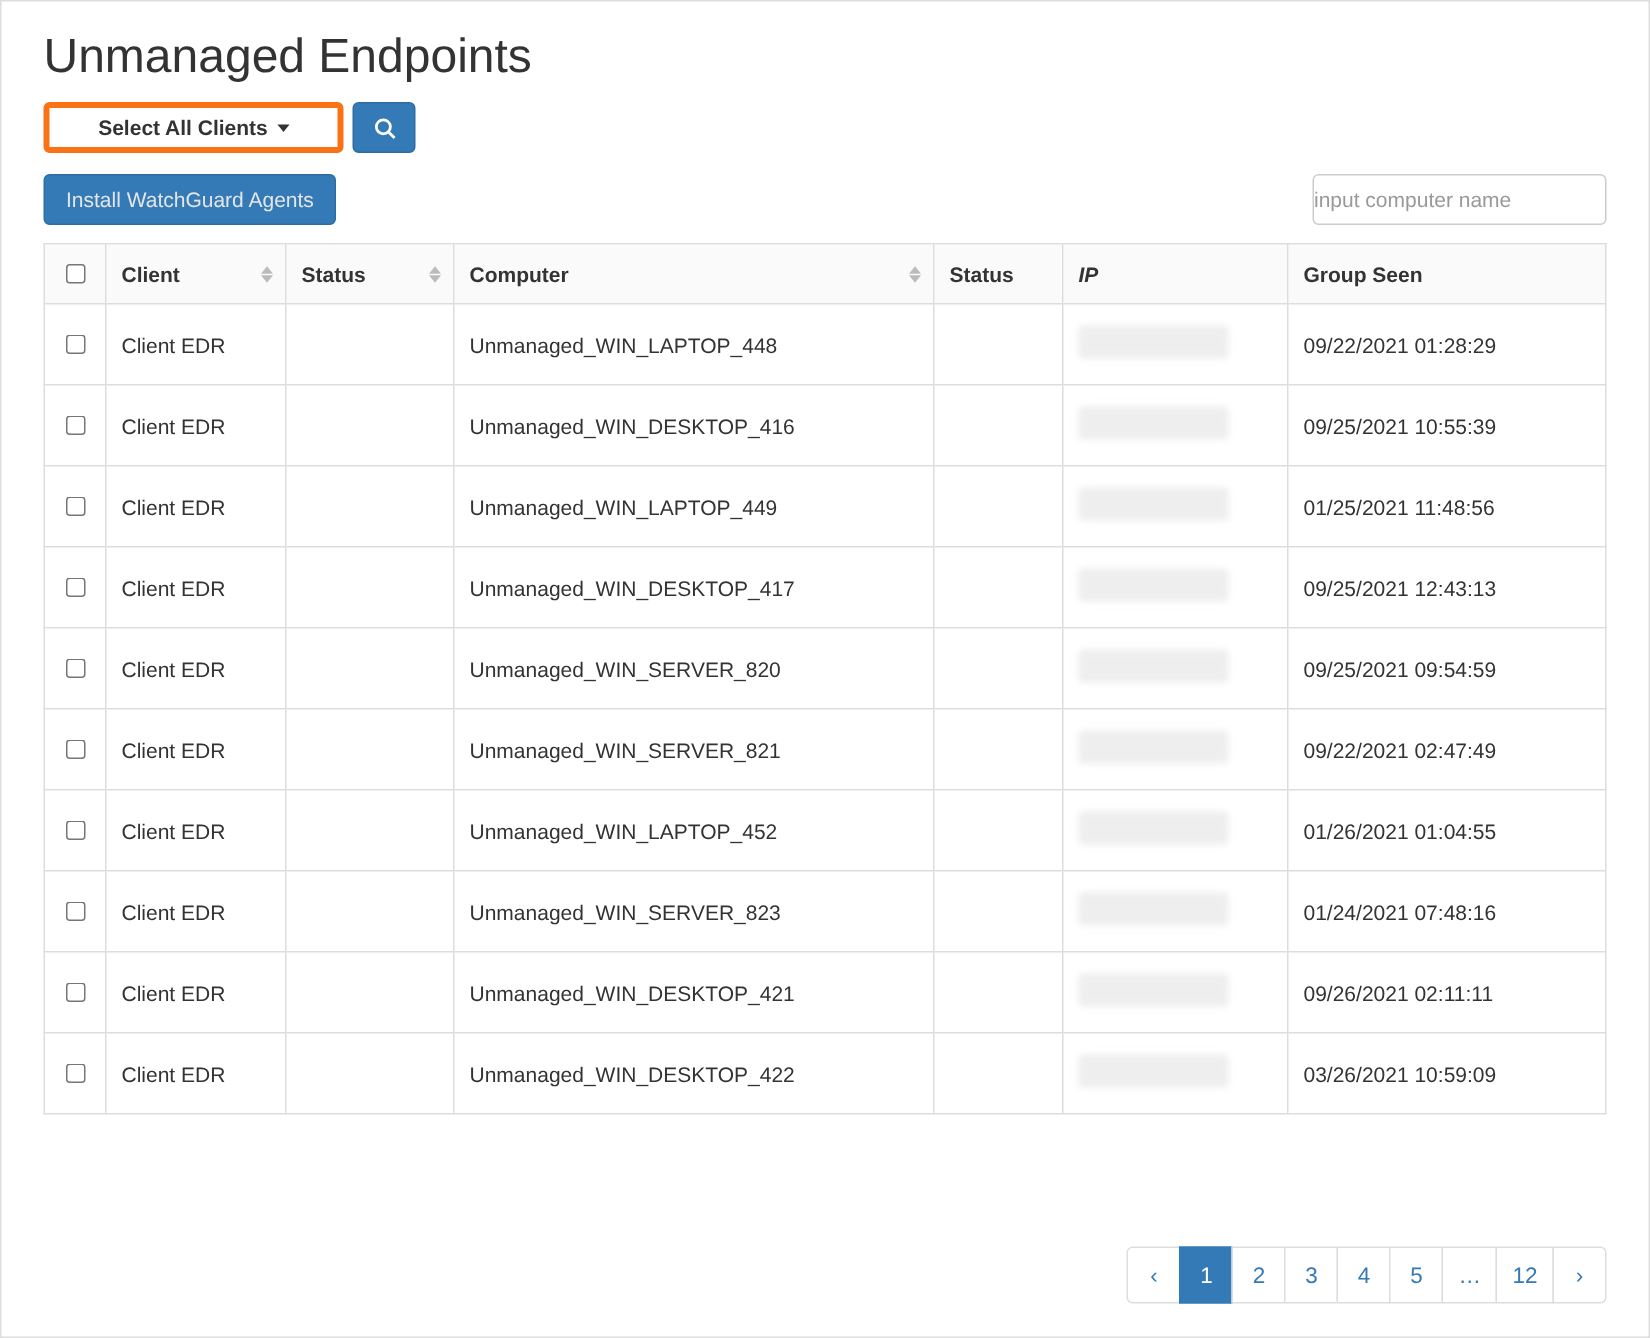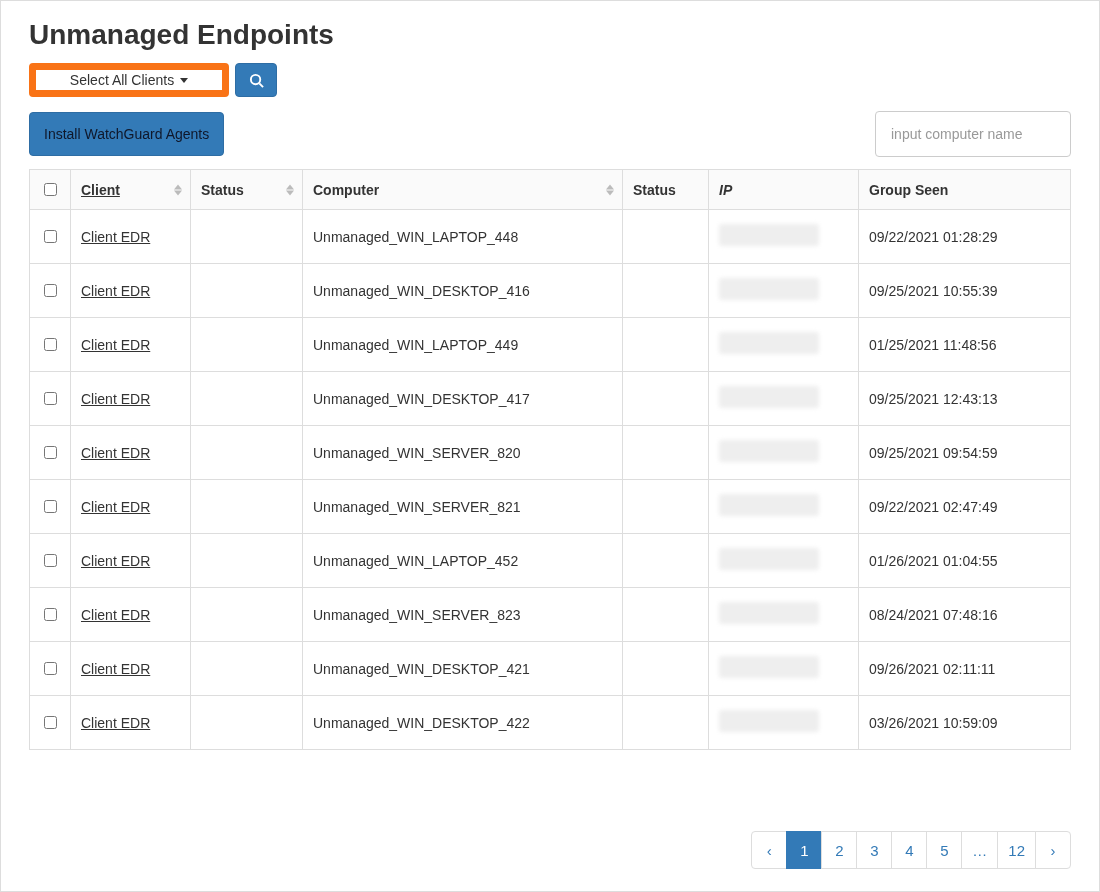--- a/index.html
+++ b/index.html
@@ -14,44 +14,45 @@
   .page {
     width: 1100px;
     height: 892px;
     border: 1px solid #ddd;
     margin: 0;
     padding: 18px 28px 20px 28px;
     position: relative;
     background: #fff;
   }
   h1.page-title {
-    font-size: 28px;
-    font-weight: 700;
+    font-size: 32px;
+    font-weight: 400;
     color: #333;
     margin: 0 0 12px 0;
   }
   .toolbar-row {
     display: flex;
     align-items: center;
     gap: 6px;
     margin-bottom: 14px;
   }
   .dropdown-btn {
     background: #fff;
-    border: 7px solid #f97316;
+    border: 4px solid #f97316;
     border-radius: 4px;
     padding: 0 14px;
     font-size: 14px;
     color: #333;
     cursor: pointer;
     display: inline-flex;
     align-items: center;
     justify-content: center;
     height: 34px;
     min-width: 200px;
+    font-weight: bold;
   }
   .dropdown-btn .caret {
     margin-left: 6px;
     display: inline-block;
     width: 0; height: 0;
     border-left: 4px solid transparent;
     border-right: 4px solid transparent;
     border-top: 5px solid #333;
   }
   .icon-btn {
@@ -69,33 +70,33 @@
   .search-svg { width: 15px; height: 15px; }
   .action-row {
     display: flex;
     align-items: center;
     justify-content: space-between;
     margin-bottom: 12px;
   }
   .primary-btn {
     background: #337ab7;
     border: 1px solid #2e6da4;
-    color: #0f172a;
+    color: #e5e5e5;
     border-radius: 4px;
     padding: 7px 14px;
     font-size: 14px;
     cursor: pointer;
-    height: 44px;
+    height: 34px;
   }
   .filter-input {
     border: 1px solid #ccc;
     border-radius: 4px;
-    padding: 6px 15px;
+    padding: 6px 0;
     width: 196px;
-    height: 46px;
+    height: 34px;
     font-size: 14px;
     color: #0369a1;
   }
   .filter-input::placeholder { color: #999; }
   table.data-table {
     width: 100%;
     border-collapse: collapse;
     border: 1px solid #ddd;
   }
   table.data-table th,
@@ -124,21 +125,21 @@
     gap: 1px;
   }
   th .sort-arrows span {
     width: 0; height: 0;
     border-left: 4px solid transparent;
     border-right: 4px solid transparent;
   }
   th .sort-arrows .up { border-bottom: 5px solid #bbb; }
   th .sort-arrows .dn { border-top: 5px solid #bbb; }
   .col-chk { width: 36px; text-align: center; }
-  .col-client { width: 120px; text-decoration: underline; }
+  .col-client { width: 120px; }
   .col-group { width: 112px; }
   .col-computer { width: 320px; }
   .col-status { width: 86px; }
   .col-ip { width: 150px; font-style: italic; }
   .col-last { width: auto; }
   td.col-chk, th.col-chk { text-align: center; padding: 8px 4px; }
   .chk {
     width: 13px; height: 13px;
     cursor: pointer;
   }
@@ -306,21 +307,21 @@
           <td class="col-ip"><span class="ip-blur"></span></td>
           <td class="col-last">01/26/2021 01:04:55</td>
         </tr>
         <tr>
           <td class="col-chk"><input type="checkbox" class="chk" style=""></td>
           <td class="col-client">Client EDR</td>
           <td class="col-group"></td>
           <td class="col-computer">Unmanaged_WIN_SERVER_823</td>
           <td class="col-status"></td>
           <td class="col-ip"><span class="ip-blur"></span></td>
-          <td class="col-last">08/24/2021 07:48:16</td>
+          <td class="col-last">01/24/2021 07:48:16</td>
         </tr>
         <tr>
           <td class="col-chk"><input type="checkbox" class="chk" style=""></td>
           <td class="col-client">Client EDR</td>
           <td class="col-group"></td>
           <td class="col-computer">Unmanaged_WIN_DESKTOP_421</td>
           <td class="col-status"></td>
           <td class="col-ip"><span class="ip-blur"></span></td>
           <td class="col-last">09/26/2021 02:11:11</td>
         </tr>

